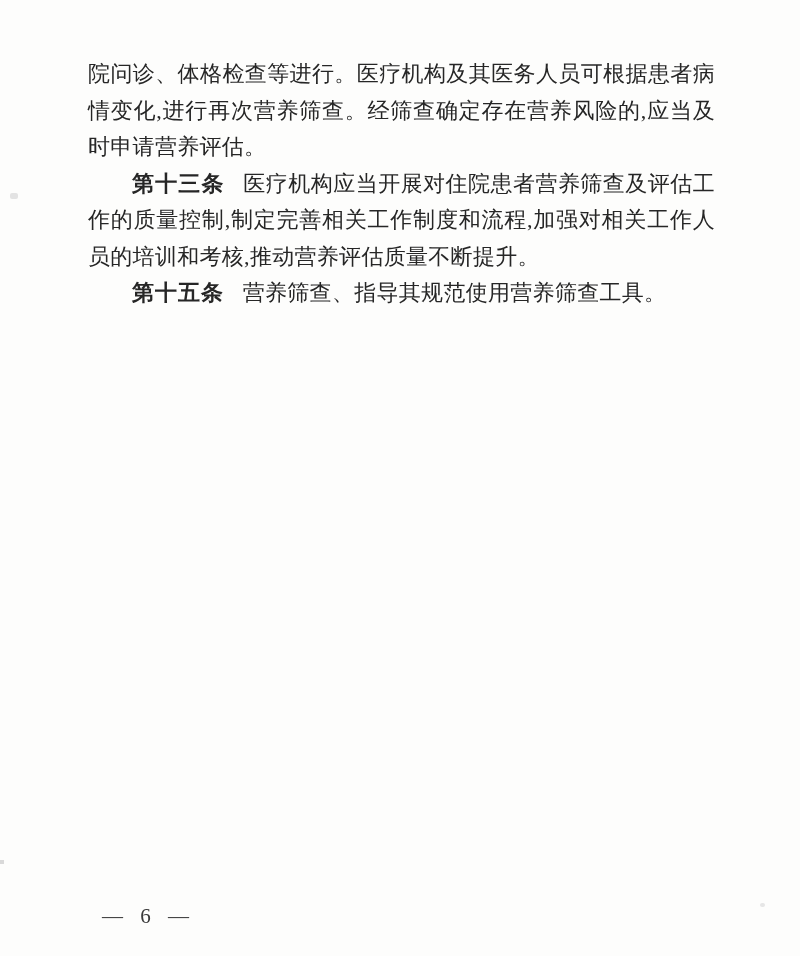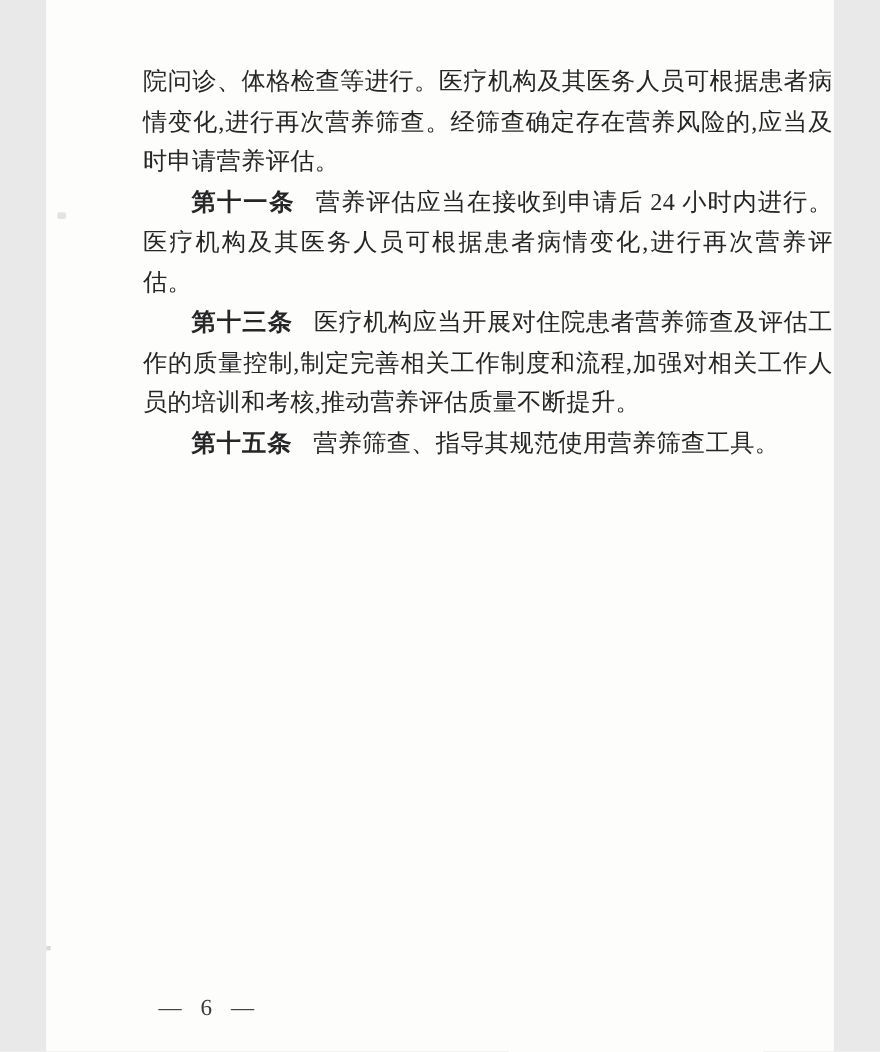--- a/index.html
+++ b/index.html
@@ -2,21 +2,21 @@
 <html><head>
 <meta charset="utf-8">
 <style>
   html, body {
     margin: 0;
     padding: 0;
     background: #e9e9e9;
   }
   .page {
     position: relative;
-    width: 716px;
+    width: 800px;
     height: 956px;
     margin: 0 auto;
     background: #fdfdfc;
     overflow: hidden;
     font-family: "Liberation Serif", "DejaVu Serif", serif;
     color: #262626;
   }
   .content {
     position: absolute;
     left: 88px;
@@ -78,19 +78,18 @@
 </head>
 <body>
 
 <div class="page">
   <div class="speck-a"></div>
   <div class="speck-b"></div>
   <div class="speck-c"></div>
 
   <div class="content">
       <p class="para continuation"><span>院问诊、体格检查等进行。医疗机构及其医务人员可根据患者病情变化,进行再次营养筛查。经筛查确定存在营养风险的,应当及时申请营养评估。</span></p>
-      <p class="para article"><span class="article-label">第十一条</span><span>营养评估应当在接收到申请后 24 小时内进行。医疗机构及其医务人员可根据患者病情变化,进行再次营养评估。</span></p>
       <p class="para article"><span class="article-label">第十三条</span><span>医疗机构应当开展对住院患者营养筛查及评估工作的质量控制,制定完善相关工作制度和流程,加强对相关工作人员的培训和考核,推动营养评估质量不断提升。</span></p>
       <p class="para article"><span class="article-label">第十五条</span><span>营养筛查、指导其规范使用营养筛查工具。</span></p>
     </div>
 
   <div class="footer">— 6 —</div>
 </div>
 
 </body></html>

